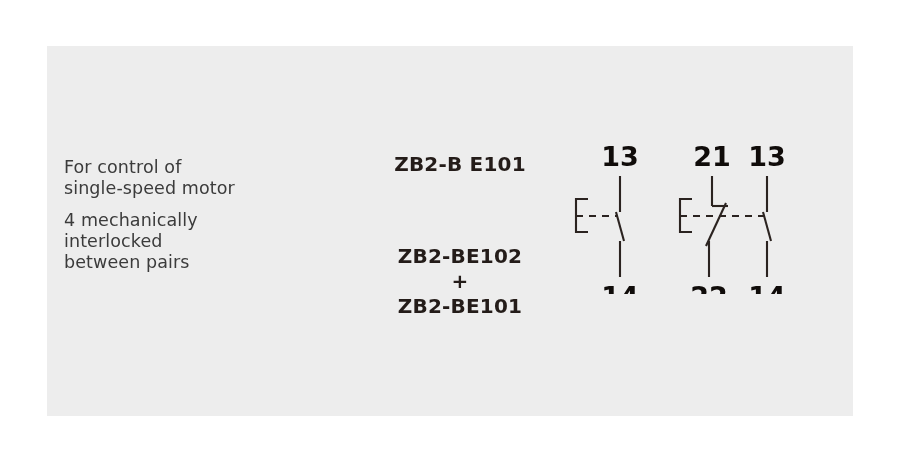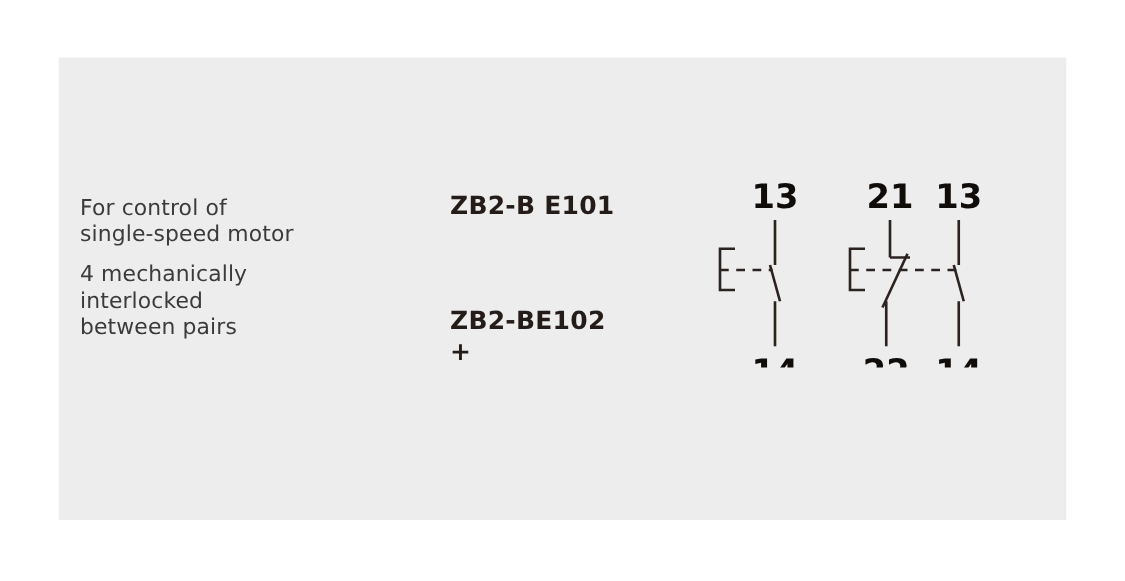--- a/index.html
+++ b/index.html
@@ -43,21 +43,21 @@
   #desc-para-2 {
     margin-top: 11px;
   }
 
   
   #partnum-column {
     position: absolute;
     left: 360px;
     top: 152px;
     width: 200px;
-    text-align: left;
+    text-align: center;
     color: #241c19;
     font-weight: bold;
     font-size: 20px;
     letter-spacing: 0.2px;
   }
   .partnum-line { line-height: 25px; white-space: nowrap; }
   #partnum-group-2 { margin-top: 67px; }
 
   
   #schematic-column {
@@ -88,20 +88,21 @@
 between pairs</div>
 </div>
 
 <div id="partnum-column">
   <div id="partnum-group-1">
     <div class="partnum-line">ZB2-B E101</div>
   </div>
   <div id="partnum-group-2">
     <div class="partnum-line">ZB2-BE102</div>
     <div class="partnum-line">+</div>
+    <div class="partnum-line">ZB2-BE101</div>
   </div>
 </div>
 
 <div id="schematic-column">
   <svg id="schematic-svg" width="270" height="160" viewBox="0 0 270 160">
 
     <g>
 
       <text class="sym-label" x="64" y="32">13</text>
 

